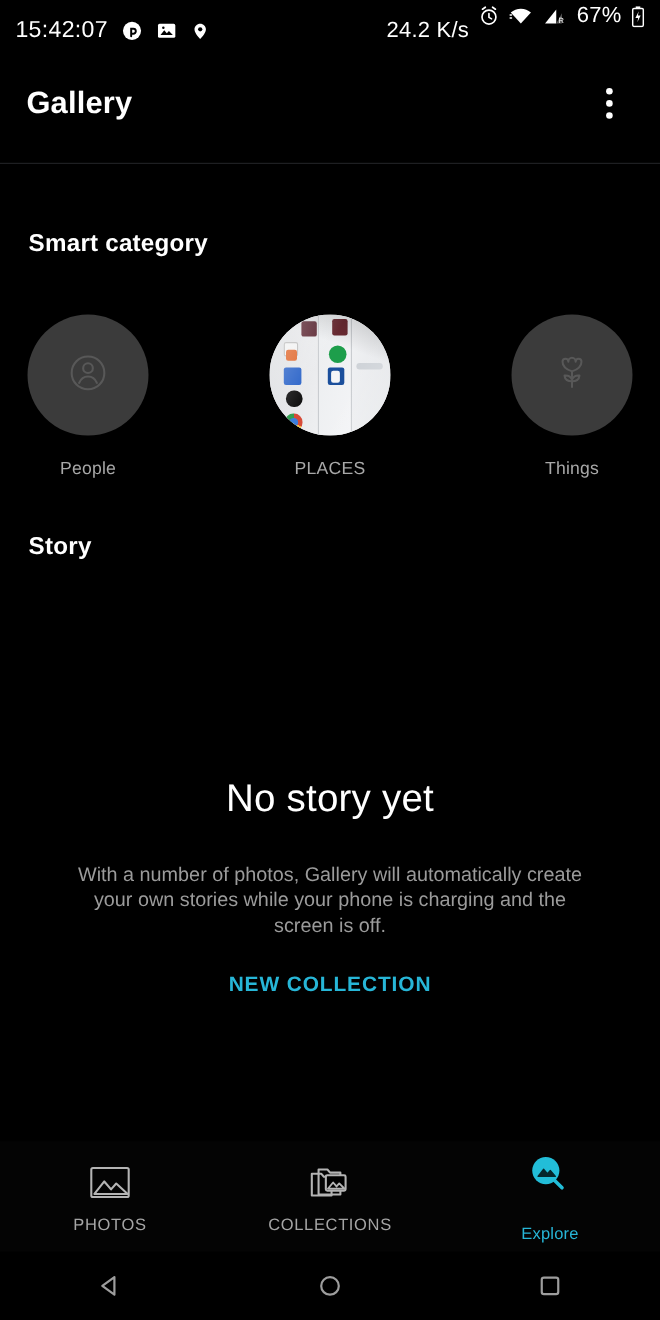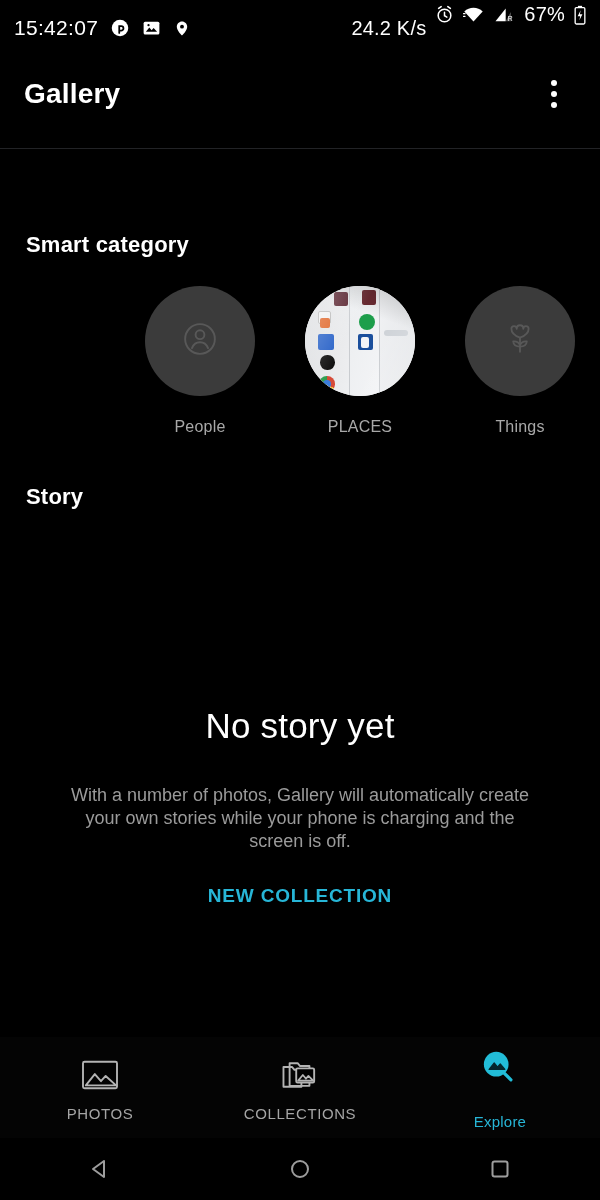--- a/index.html
+++ b/index.html
@@ -35,25 +35,25 @@
   .overflow span { width: 6px; height: 6px; border-radius: 50%; background: #fff; display: block; }
   .divider { position: absolute; left: 0; width: 600px; height: 1px; background: #222326; }
   .divider.top { top: 148px; }
   .divider.bottomnav { top: 1037px; }
 
   
   .section-title {
     position: absolute; left: 26px; color: #fff; font-size: 22px; font-weight: bold;
     letter-spacing: .2px;
   }
-  .smart-title { top: 208px; margin-top: 24px; }
+  .smart-title { top: 208px; }
   .story-title { top: 484px; }
 
   .cats { position: absolute; top: 286px; left: 0; width: 600px;
-          display: flex; justify-content: flex-end; }
+          display: flex; justify-content: space-between; }
   .cat { width: 160px; display: flex; flex-direction: column; align-items: center; }
   .cat-circle {
     width: 110px; height: 110px; border-radius: 50%;
     background: #3b3b3b; display: flex; align-items: center; justify-content: center;
     overflow: hidden; position: relative;
   }
   .cat-label { margin-top: 22px; font-size: 16px; color: #a8a8a8; letter-spacing: .2px; }
 
   
   .thumb { width: 110px; height: 110px; position: relative; background: #e9eaec; }

